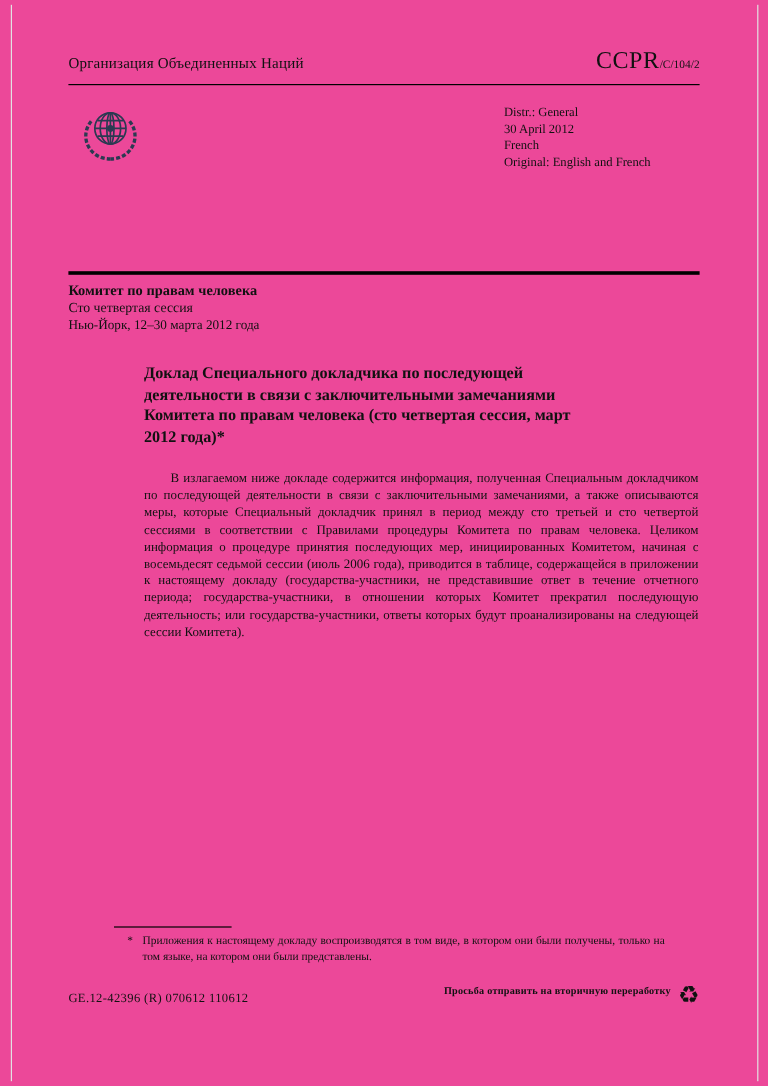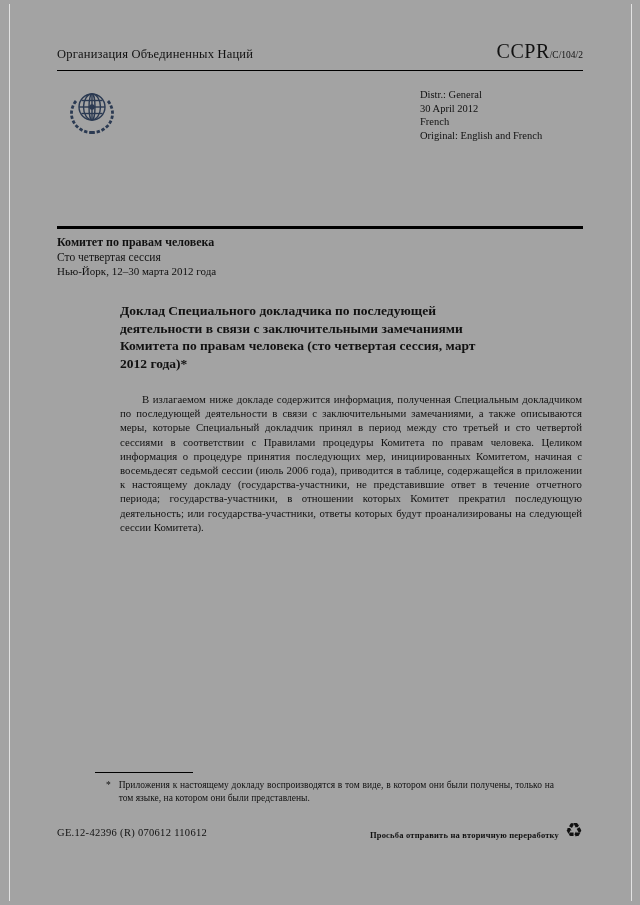--- a/index.html
+++ b/index.html
@@ -1,19 +1,19 @@
 <!DOCTYPE html>
 <html><head>
 <meta charset="utf-8">
 <style>
   html,body { margin:0; padding:0; background:#ffffff; }
   .page {
     position:relative;
     width:640px; height:905px;
-    background:#a3a3a3;
+    background:#ec4899;
     font-family:"Liberation Serif","DejaVu Serif",serif;
     color:#111;
     overflow:hidden;
   }
   .page-edge {
     position:absolute; left:9px; right:8px; top:4px; bottom:4px;
     border-left:1px solid #e2e2e2; border-right:1px solid #e2e2e2;
     pointer-events:none;
   }
   .header-row {
@@ -66,21 +66,21 @@
     font-size:9.5px; line-height:12.5px;
   }
   .fn-marker { flex:0 0 auto; }
   .fn-text { text-align:justify; }
   .footer-code {
     position:absolute; left:57px; top:827px;
     font-size:10.5px; letter-spacing:0.3px;
   }
   .recycle {
     position:absolute; right:57px; top:820px;
-    display:flex; align-items:flex-end; gap:6px;
+    display:flex; align-items:flex-start; gap:6px;
   }
   .recycle-label { font-size:8.5px; font-weight:bold; letter-spacing:0.2px; }
   .recycle-icon { font-size:20px; line-height:20px; }
 </style>
 </head>
 <body>
 
 <div class="page">
   <div class="page-edge"></div>
 

